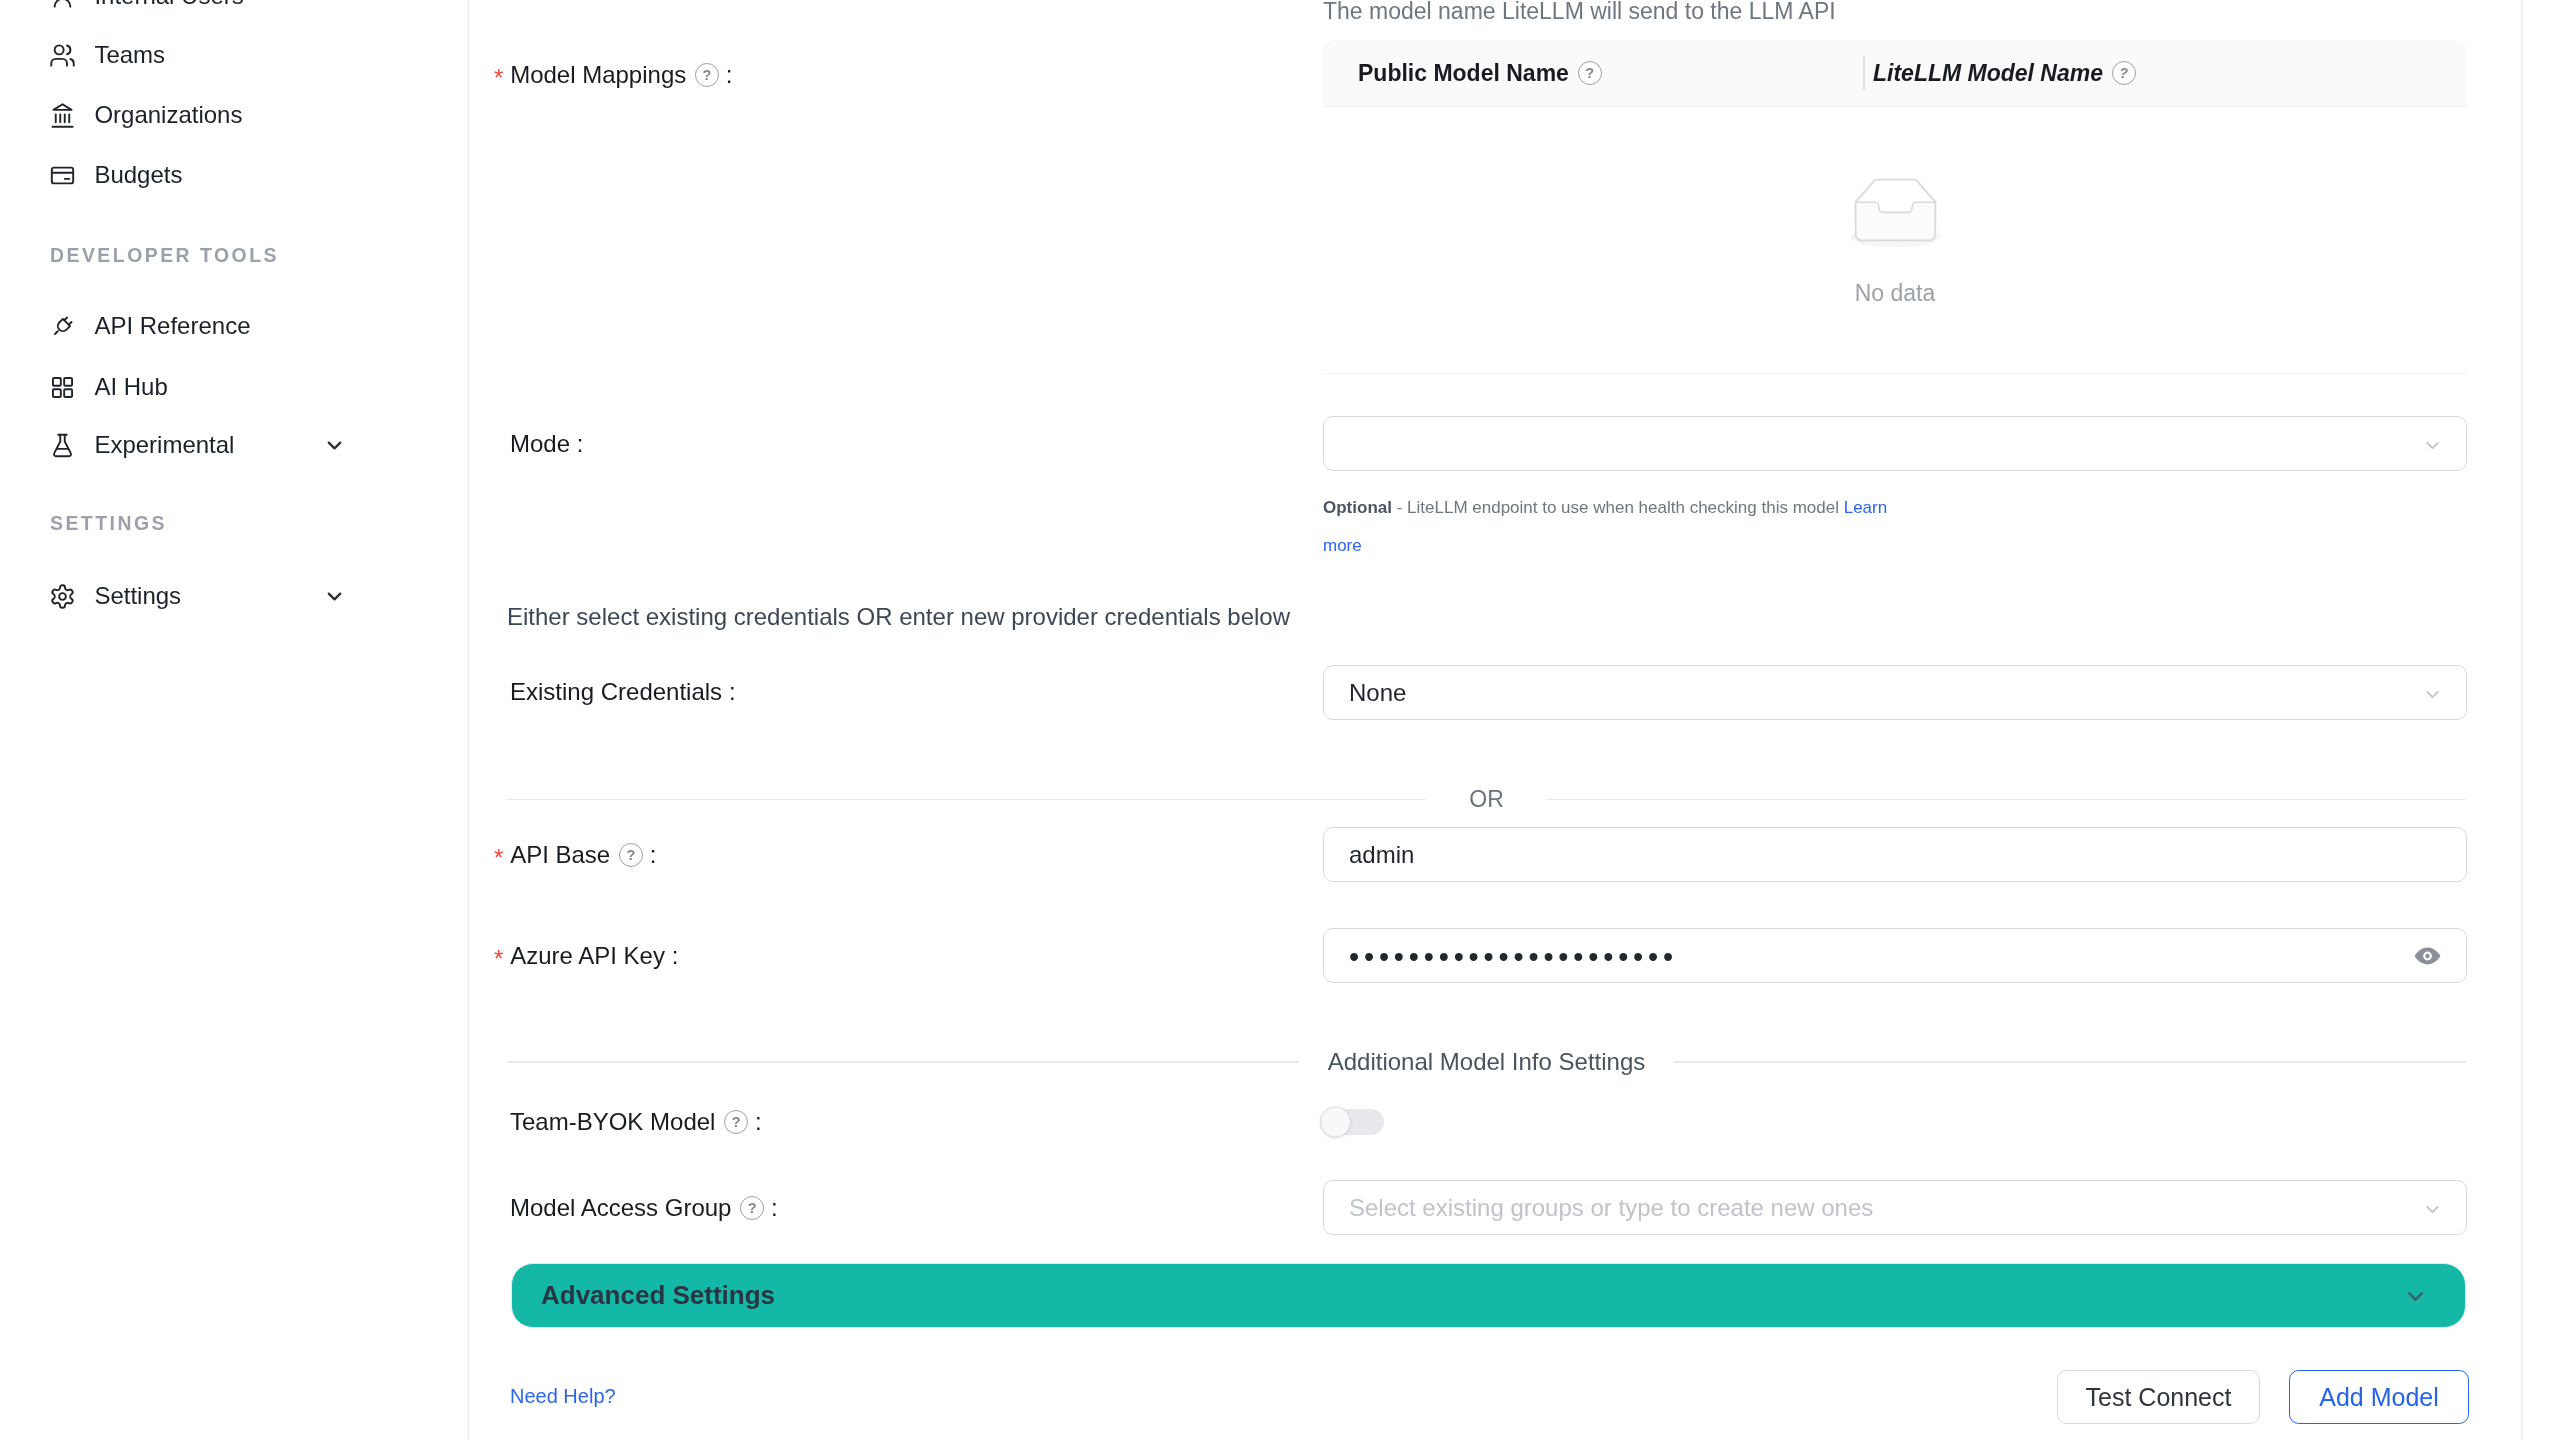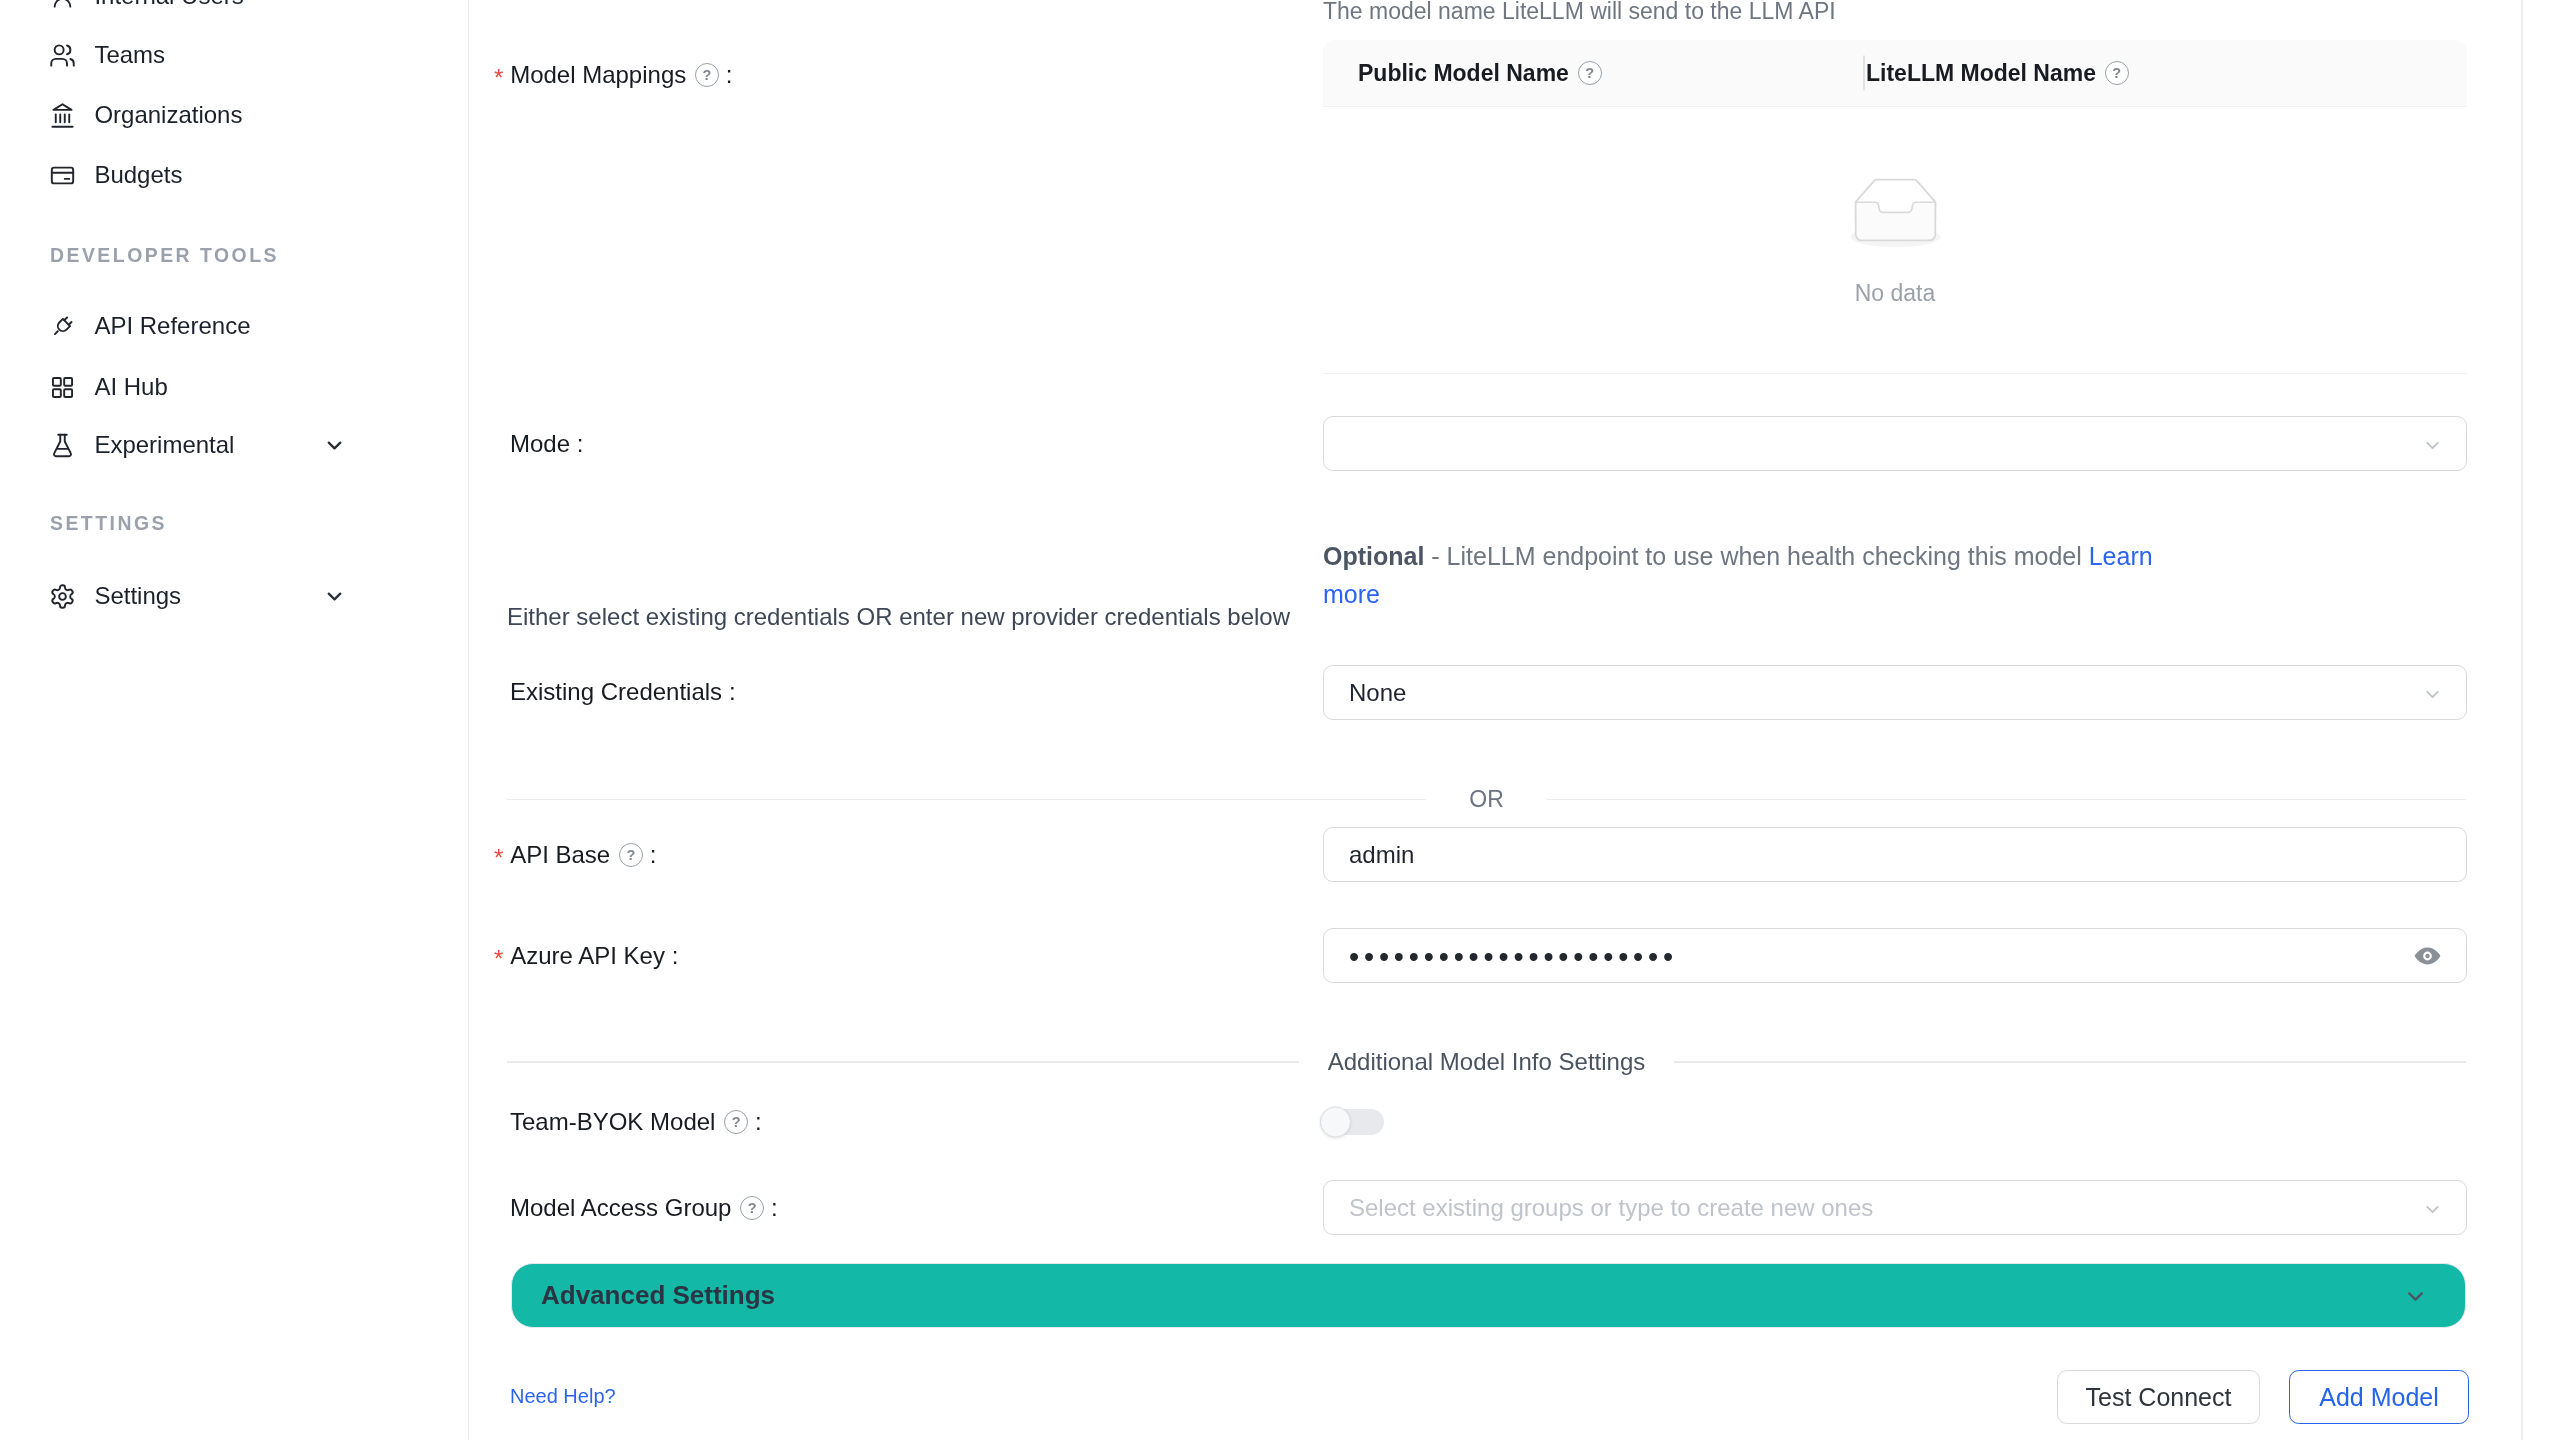--- a/index.html
+++ b/index.html
@@ -31,31 +31,31 @@
   .sel-chev{position:absolute;right:23px;top:50%;transform:translateY(-50%);width:21px;height:21px;}
   .sel-chev svg{width:21px;height:21px;stroke:#c0c4ca;stroke-width:2.2;fill:none;stroke-linecap:round;stroke-linejoin:round;}
   .gray-note{color:#6e7681;font-size:23px;}
   
   .mtable{position:absolute;left:1323px;top:40px;width:1144px;height:334px;box-sizing:border-box;
     border-bottom:1.5px solid #f0f0f0;background:#fff;}
   .mt-head{height:67px;background:#fafafa;border-bottom:1.5px solid #f0f0f0;border-radius:11.6px 11.6px 0 0;
     display:flex;align-items:center;box-sizing:border-box;}
   .mt-col{display:flex;align-items:center;font-size:23px;font-weight:700;color:#181c22;}
   .mt-col1{width:540px;padding-left:35px;box-sizing:border-box;}
-  .mt-col2{padding-left:3px;position:relative;}
+  .mt-col2{padding-left:10px;position:relative;font-style:italic;}
   .mt-sep{position:absolute;left:0;top:50%;transform:translateY(-50%);width:1.5px;height:35px;background:#e2e3e6;}
   .mt-empty{position:absolute;top:138px;left:0;right:0;display:flex;flex-direction:column;align-items:center;gap:31px;}
   .mt-empty .txt{font-size:23px;color:#9ba1a9;}
   
   .hdiv{position:absolute;display:flex;align-items:center;}
   .hdiv .line{flex:1;height:1.5px;background:#e9eaec;}
   .hdiv .dtext{margin:16px 43px;font-size:23px;color:#6b7280;}
   .hdiv .dtext2{margin:0 29px;font-size:24px;color:#4a5360;}
   
-  .mode-help{position:absolute;left:1323px;top:489px;width:1152px;font-size:25px;line-height:38px;color:#6e7681;margin-top:48px;}
+  .mode-help{position:absolute;left:1323px;top:489px;width:1152px;font-size:17px;line-height:38px;color:#6e7681;}
   .mode-help b{color:#4b5563;}
   .blue-link{color:#2b64f0;cursor:pointer;text-decoration:none;}
   
   .dots{font-size:29px;letter-spacing:4.8px;color:#23272e;transform:translateY(1.9px);}
   .eye{position:absolute;right:23px;top:50%;transform:translateY(-50%);width:31px;height:31px;cursor:pointer;}
   .eye svg{width:31px;height:31px;}
   
   .toggle{position:absolute;left:1320px;top:1109px;width:64px;height:26px;border-radius:13.6px;background:#e7e9ec;cursor:pointer;}
   .toggle .knob{position:absolute;left:0px;top:50%;transform:translateY(-50%);width:31px;height:31px;border-radius:50%;
     background:#f7f8f9;border:1.5px solid #dcdee2;box-sizing:border-box;box-shadow:0 1px 2.9px rgba(0,0,0,.10);}

